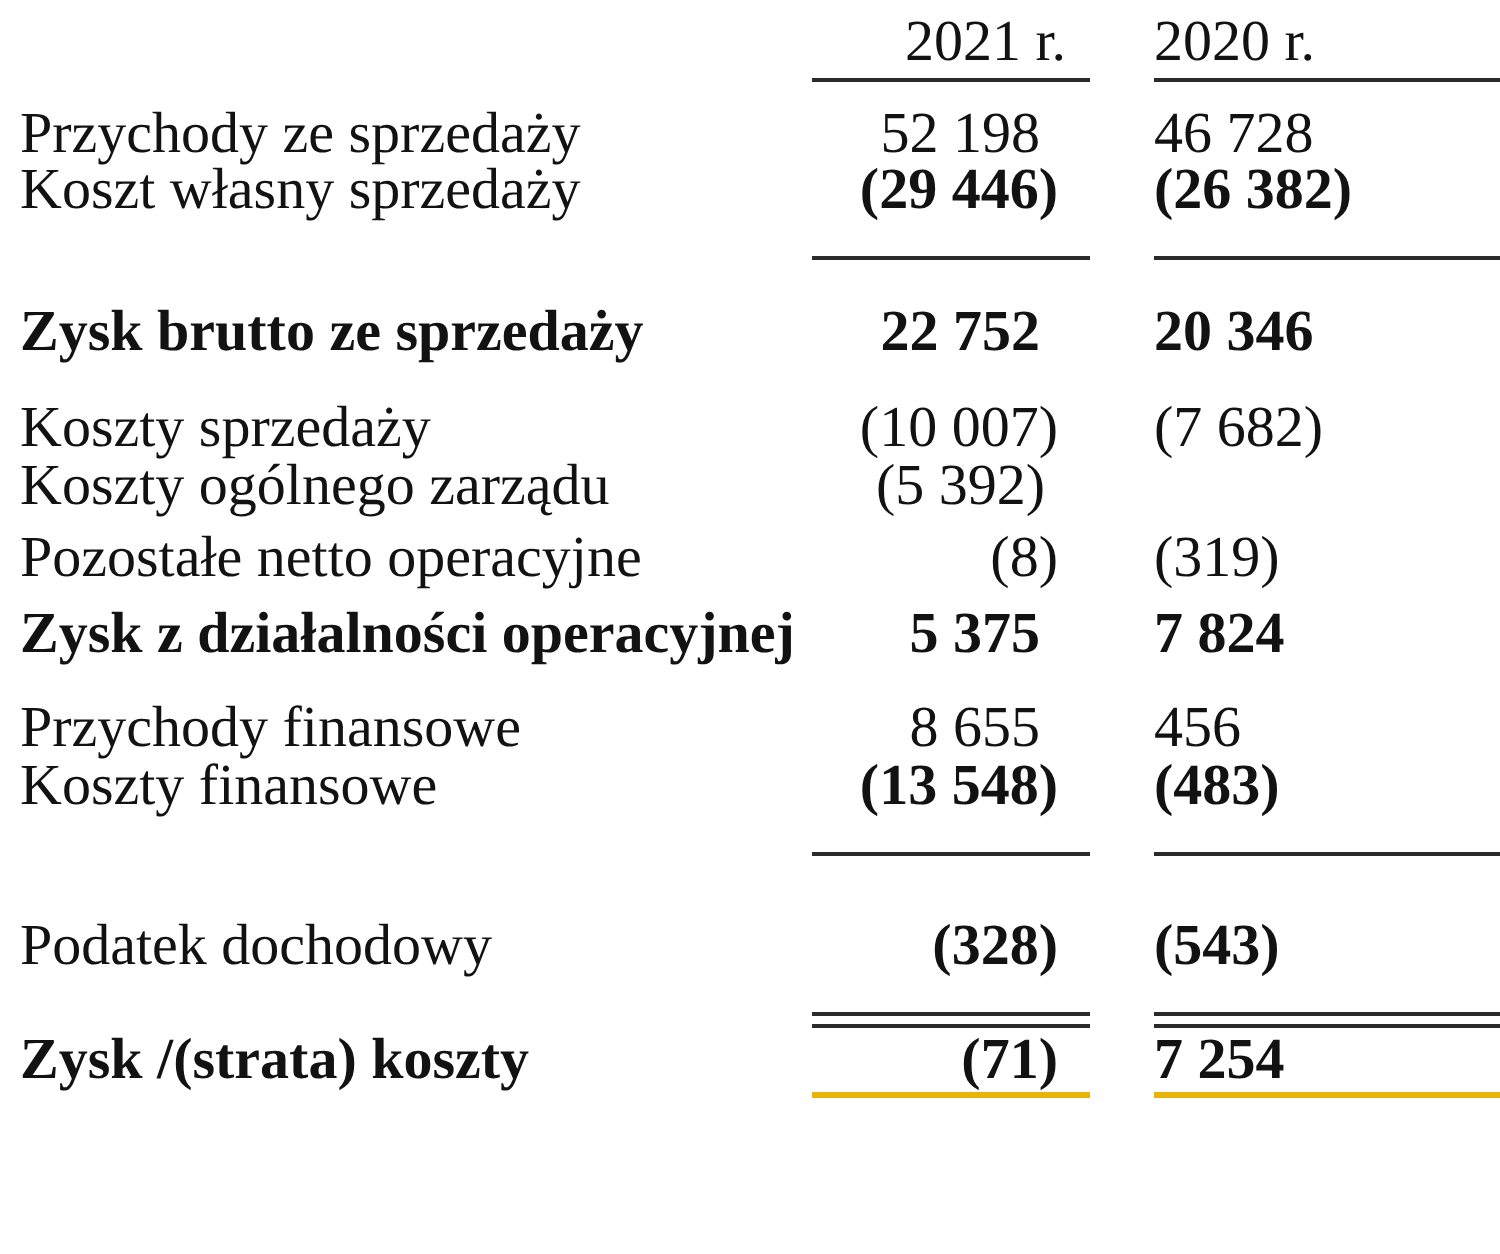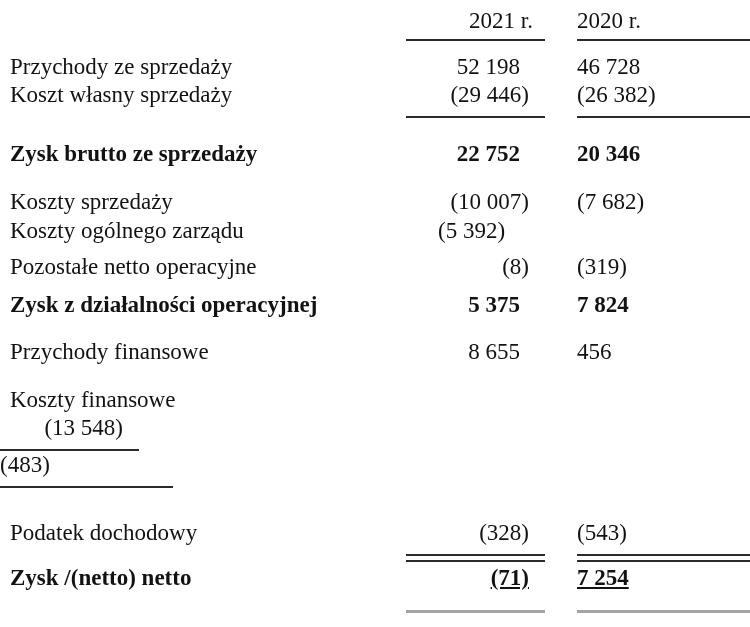--- a/index.html
+++ b/index.html
@@ -2,21 +2,21 @@
 <html lang="pl"><head>
 <meta charset="utf-8">
 <style>
   html,body{margin:0;padding:0;background:#ffffff;}
   .page{
     position:relative;
     width:750px;height:627px;
     background:#ffffff;
     color:#121212;
     font-family:"Liberation Serif","DejaVu Serif",serif;
-    font-size:23px;
+    font-size:29px;
     overflow:hidden;
     box-sizing:border-box;
   }
   .row{
     display:flex;
     align-items:stretch;
     line-height:28px;
   }
   .lbl{
     width:406px;
@@ -40,30 +40,30 @@
   .c1.val{padding-right:25px;}
   .c1.val.paren{padding-right:16px;}
   .c2.val{padding-right:21px;}
   .c2.val.paren{padding-right:11px;}
   
   .hdr-row{margin-top:6px;line-height:30px;}
   .hdr{font-weight:normal;}
   .hdr.c1{padding-right:12px;padding-bottom:3px;border-bottom:2px solid #2b2b2b;}
   .hdr.c2{padding-right:3px;padding-bottom:3px;border-bottom:2px solid #2b2b2b;}
   
-  .u{border-bottom:2px solid #2b2b2b;padding-bottom:7px;}
-  .uu{border-bottom:3px solid #a3a3a3;padding-bottom:18px;text-decoration:underline;}
+  .u{border-bottom:2px solid #2b2b2b;padding-bottom:19px;font-weight:bold;}
+  .uu{border-bottom:3px solid #eab308;padding-bottom:2px;}
   .rule-row{height:2px;line-height:0;margin-top:4px;}
   .rule-row .c1,.rule-row .c2{border-top:2px solid #2b2b2b;}
   
   .bold{font-weight:bold;}
   
   .m12{margin-top:12px;} .m22{margin-top:22px;} .m20{margin-top:20px;}
   .m9{margin-top:1px;}   .m8{margin-top:8px;}   .m10{margin-top:10px;}
-  .m19{margin-top:19px;} .m4{margin-top:20px;flex-direction:column;}   .m31{margin-top:31px;}
+  .m19{margin-top:19px;} .m4{margin-top:1px;}   .m31{margin-top:31px;}
   .m2{margin-top:2px;}
 </style>
 </head>
 <body>
 
 <div class="page">
 
   <div class="row hdr-row">
     <div class="lbl"></div>
     <div class="c1 hdr">2021 r.</div>
@@ -144,19 +144,19 @@
   </div>
 
   <div class="row rule-row">
     <div class="lbl"></div>
     <div class="c1"></div>
     <div class="gap"></div>
     <div class="c2"></div>
   </div>
 
   <div class="row bold m2">
-    <div class="lbl">Zysk /(netto) netto</div>
+    <div class="lbl">Zysk /(strata) koszty</div>
     <div class="c1 val uu paren">(71)</div>
     <div class="gap"></div>
     <div class="c2 val uu">7 254</div>
   </div>
 
 </div>
 
 </body></html>

